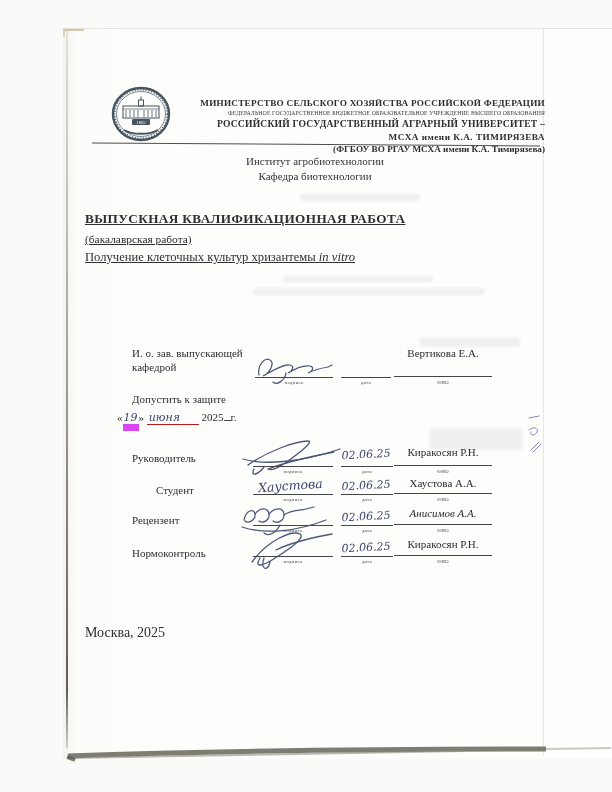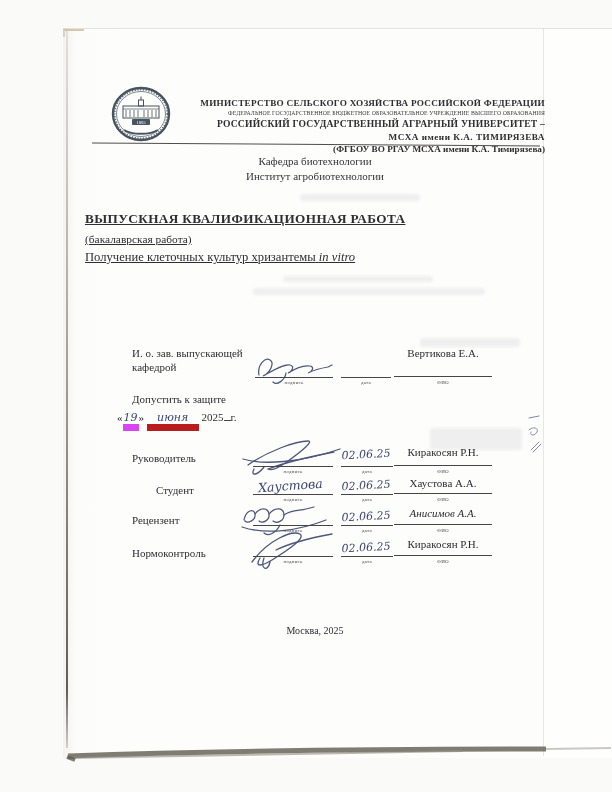--- a/index.html
+++ b/index.html
@@ -50,23 +50,23 @@
   .role{position:absolute;left:132px;font-size:11px;color:#2d2d33;}
   .name{position:absolute;left:394px;width:98px;text-align:center;font-size:11px;color:#2c2c32;}
   .sigline{position:absolute;border-bottom:1.1px solid #45454a;height:0;}
   .cap{position:absolute;font-size:5px;color:#4c4c52;text-align:center;letter-spacing:.2px;}
   .hand{font-family:"DejaVu Serif",serif;font-style:italic;color:#3a4570;}
   .hdate{position:absolute;left:338px;width:56px;text-align:center;font-size:11px;transform:rotate(-3deg);}
   .autograph-svg{position:absolute;}
   .admit{position:absolute;left:132px;top:393px;font-size:11px;}
   .admit-date{position:absolute;left:117px;top:411px;font-size:11px;white-space:nowrap;}
   .admit-date .dayu{display:inline-block;border-bottom:7px solid #d946ef;padding:0 1px;}
-  .admit-date .monu{display:inline-block;border-bottom:7px solid #b91c1c;min-width:48px;text-align:center;padding:0 2px;}
+  .admit-date .monu{display:inline-block;border-bottom:1px solid #b91c1c;min-width:48px;padding:0 2px;}
   .admit-date .yline{display:inline-block;width:7px;border-bottom:1px solid #45454a;vertical-align:baseline;}
-  .footer{position:absolute;left:85px;top:625px;width:460px;text-align:center;font-size:10px;}
+  .footer{position:absolute;left:85px;top:625px;width:460px;text-align:left;font-size:14px;}
   .smudge{position:absolute;background:rgba(140,143,152,.12);filter:blur(1.6px);border-radius:3px;}
   .margin-notes{position:absolute;left:526px;top:414px;}
 </style>
 </head>
 <body>
 
 <div class="canvas">
 
   <div class="sheet"></div>
   <div class="side-surface"></div>
@@ -107,22 +107,22 @@
   <div class="hdr">
     <div class="l1">МИНИСТЕРСТВО СЕЛЬСКОГО ХОЗЯЙСТВА РОССИЙСКОЙ ФЕДЕРАЦИИ</div>
     <div class="l2">ФЕДЕРАЛЬНОЕ ГОСУДАРСТВЕННОЕ БЮДЖЕТНОЕ ОБРАЗОВАТЕЛЬНОЕ УЧРЕЖДЕНИЕ ВЫСШЕГО ОБРАЗОВАНИЯ</div>
     <div class="l3">РОССИЙСКИЙ ГОСУДАРСТВЕННЫЙ АГРАРНЫЙ УНИВЕРСИТЕТ –</div>
     <div class="l4">МСХА имени К.А. ТИМИРЯЗЕВА</div>
     <div class="l5">(ФГБОУ ВО РГАУ МСХА имени К.А. Тимирязева)</div>
   </div>
   <div class="rule"></div>
 
   <div class="inst">
+    <div>Институт агробиотехнологии</div>
     <div>Кафедра биотехнологии</div>
-    <div>Институт агробиотехнологии</div>
   </div>
 
   <div class="work">
     <div class="t1">ВЫПУСКНАЯ КВАЛИФИКАЦИОННАЯ РАБОТА</div>
     <div class="t2">(бакалаврская работа)</div>
     <div class="t3"><span>Получение клеточных культур хризантемы</span> <i>in vitro</i></div>
   </div>
 
 
   <div class="role" style="top:347px;">И. о. зав. выпускающей</div>

